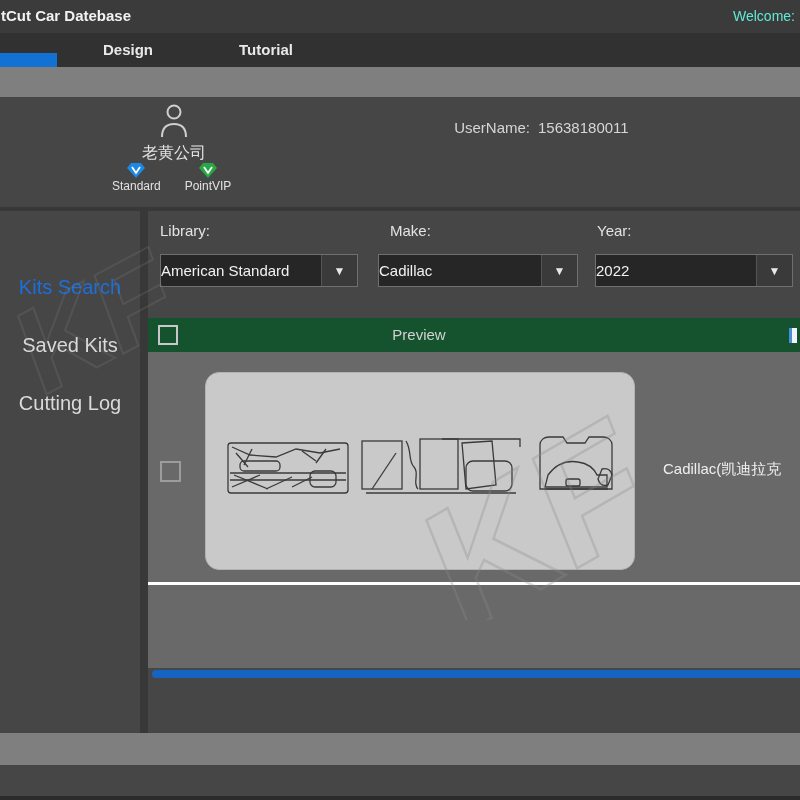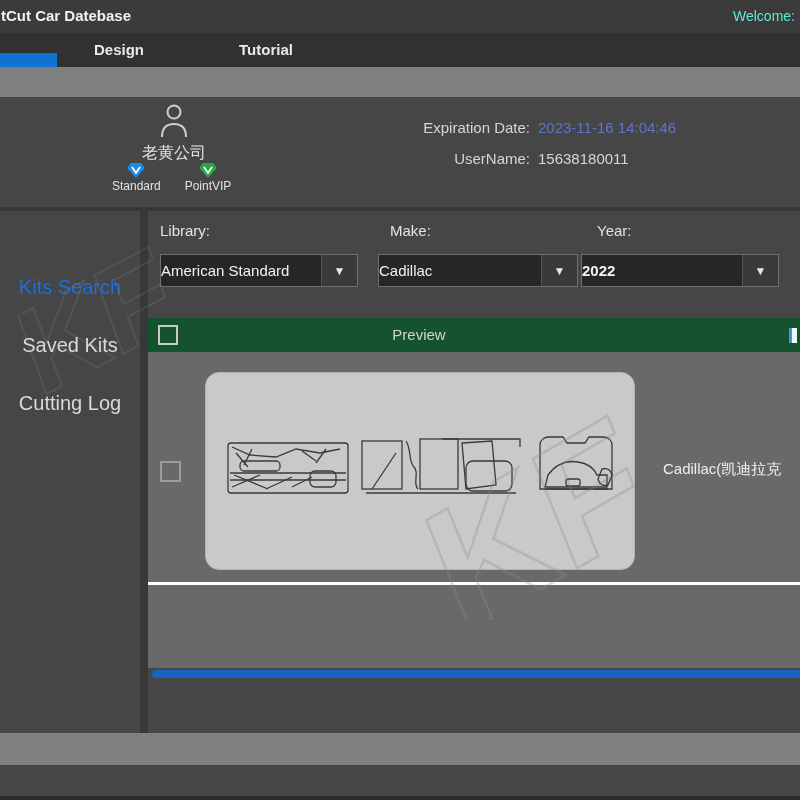--- a/index.html
+++ b/index.html
@@ -10,21 +10,21 @@
 
   
   .titlebar{position:absolute;left:0;top:0;width:800px;height:33px;background:#3b3b3b;}
   .app-title{position:absolute;left:1px;top:7px;font-size:15px;font-weight:bold;color:#f2f2f2;white-space:nowrap;}
   .welcome{position:absolute;right:5px;top:8px;font-size:14px;color:#5eead4;white-space:nowrap;}
 
   
   .tabbar{position:absolute;left:0;top:33px;width:800px;height:34px;background:#313131;}
   .tab{position:absolute;top:0;height:34px;line-height:34px;font-size:15px;font-weight:bold;color:#e9e9e9;text-align:center;cursor:default;}
   .tab.active{left:0;width:57px;background:#1272d3;color:#fff;text-align:left;padding-left:2px;margin-top:20px;}
-  .tab.t1{left:81px;width:76px;}
+  .tab.t1{left:90px;width:76px;}
   .tab.t2{left:228px;width:76px;}
 
   .grayband{position:absolute;left:0;width:800px;background:#7f7f7f;}
   .band1{top:67px;height:30px;}
   .band2{top:733px;height:32px;}
   .bottom-edge{position:absolute;left:0;top:796px;width:800px;height:4px;background:#2c2c2c;}
 
   
   .userpanel{position:absolute;left:0;top:97px;width:800px;height:110px;background:#464646;}
   .person{position:absolute;left:160px;top:6px;width:28px;height:36px;}
@@ -46,21 +46,21 @@
   
   .side-item{position:absolute;left:0;width:140px;text-align:center;font-size:20px;color:#dadada;cursor:default;white-space:nowrap;}
   .side-item.active{color:#1c6fdb;}
   .si0{top:276px;} .si1{top:334px;} .si2{top:392px;}
 
   
   .filter-area{position:absolute;left:148px;top:211px;width:652px;height:107px;background:#464646;}
   .flabel{position:absolute;top:11px;font-size:15px;color:#e3e3e3;white-space:nowrap;}
   .fl0{left:12px;} .fl1{left:242px;} .fl2{left:449px;}
   .combo{position:absolute;top:43px;height:33px;background:#262626;border:1px solid #6f6f6f;color:#f2f2f2;font-size:15px;line-height:31px;padding-left:0;white-space:nowrap;cursor:default;}
-  .cb0{left:12px;width:198px;} .cb1{left:230px;width:200px;} .cb2{left:433px;width:198px;font-weight:bold;}
+  .cb0{left:12px;width:198px;} .cb1{left:230px;width:200px;} .cb2{left:447px;width:198px;}
   .combo .arrowbox{position:absolute;right:0;top:0;bottom:0;width:36px;background:#3a3a3a;border-left:1px solid #555;
     display:flex;align-items:center;justify-content:center;font-size:12px;color:#e8e8e8;line-height:normal;}
 
   
   .table-header{position:absolute;left:148px;top:318px;width:652px;height:34px;background:#14532d;}
   .hdr-check{position:absolute;left:10px;top:7px;width:20px;height:20px;border:2px solid #c8c8c8;background:transparent;}
   .hdr-title{position:absolute;left:221px;top:8px;width:100px;text-align:center;font-size:15px;color:#d2d2d2;}
   .hdr-sliver{position:absolute;left:641px;top:10px;width:8px;height:15px;background:#f2f6fb;border-left:3px solid #4a90d9;}
 
   .list-area{position:absolute;left:148px;top:352px;width:652px;height:316px;background:#696969;}
@@ -109,24 +109,20 @@
     </div>
     <div class="badge b1">
       <svg class="gem" width="18" height="15" viewBox="0 0 18 15">
         <polygon points="4,0 14,0 18,5 9,15 0,5" fill="#28a745"></polygon>
         <path d="M5 4 l4 6 l4 -6" fill="none" stroke="#fff" stroke-width="1.8"></path>
       </svg>
       <div class="blabel">PointVIP</div>
     </div>
 
     <div class="acct">
-      <div class="arow r0">
-        <span class="alabel">Expiration Date:</span>
-        <span class="avalue">2023-11-16 14:04:46</span>
-      </div>
       <div class="arow">
         <span class="alabel">UserName:</span>
         <span class="avalue">15638180011</span>
       </div>
     </div>
   </div>
 
   <div class="hdivider"></div>
 
   <div class="side-item active si0">Kits Search</div>

